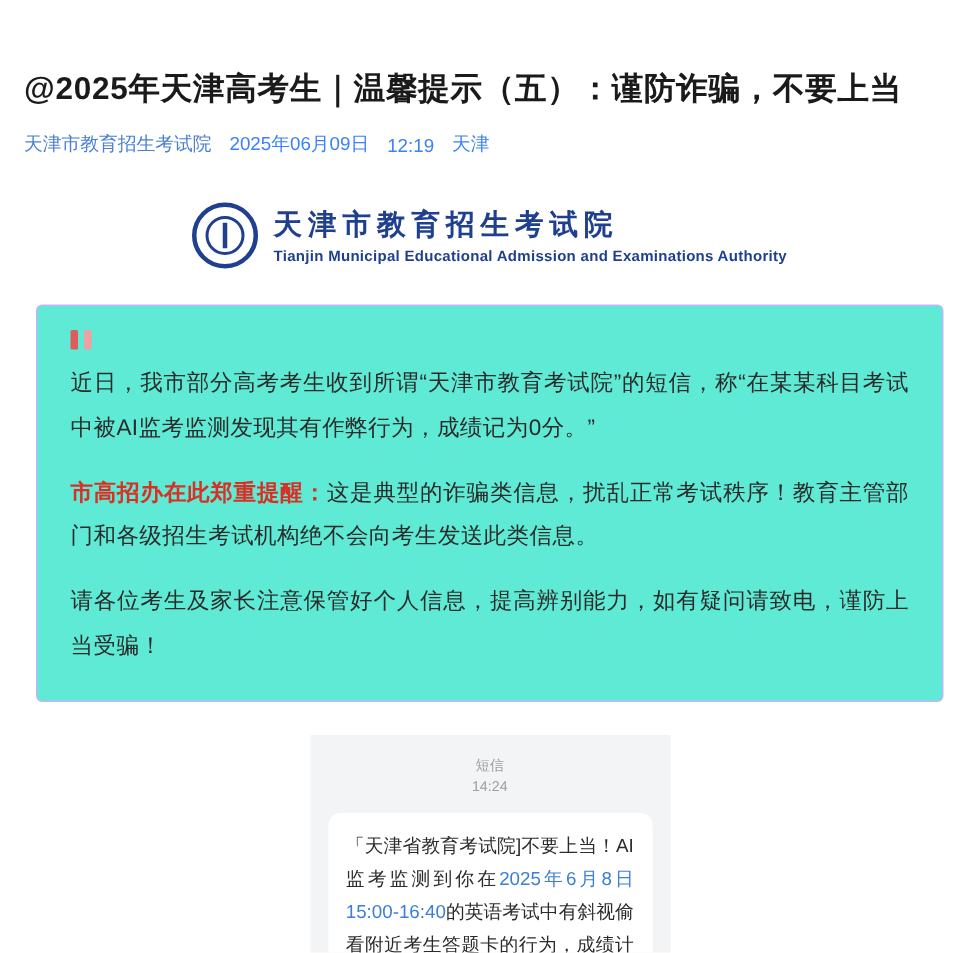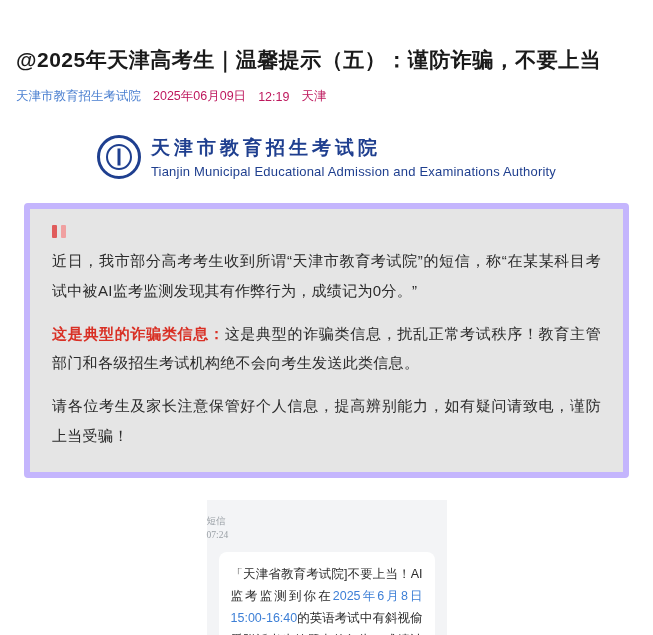--- a/index.html
+++ b/index.html
@@ -37,21 +37,21 @@
     gap: 12px;
     padding-top: 14px;
     padding-left: 2px;
     font-size: 12.5px;
   }
   .meta-source {
     color: #4a7fd0;
     cursor: pointer;
   }
   .meta-date, .meta-time, .meta-loc {
-    color: #be185d;
+    color: #3b82f6;
   }
   .logo-block {
     display: flex;
     justify-content: center;
     align-items: center;
     margin-top: 30px;
     gap: 10px;
   }
   .logo-seal {
     width: 44px;
@@ -90,31 +90,32 @@
     gap: 3px;
   }
   .logo-cn {
     font-family: "DejaVu Serif", "Liberation Serif", serif;
     font-weight: bold;
     font-size: 19px;
     letter-spacing: 4px;
     color: #1f3f8f;
   }
   .logo-en {
-    font-size: 13px;
+    font-size: 10px;
     letter-spacing: 0.2px;
     color: #1f3f8f;
+    font-weight: bold;
   }
   .quote-card {
     margin-top: 24px;
     margin-left: 10px;
     margin-right: 10px;
-    border: 6px solid #c4b5fd;
+    border: 1px solid #c4b5fd;
     border-radius: 4px;
-    background: #e5e5e5;
+    background: #5eead4;
     padding: 16px 22px 22px 22px;
     box-sizing: border-box;
   }
   .quote-mark {
     display: flex;
     gap: 4px;
     margin-bottom: 8px;
   }
   .quote-mark span {
     display: block;
@@ -145,25 +146,25 @@
     margin-top: 22px;
   }
   .sms-card {
     width: 240px;
     background: #f3f4f6;
     padding: 10px 0 0 0;
     box-sizing: border-box;
     position: relative;
   }
   .sms-header {
+    text-align: center;
     color: #9aa0a6;
     font-size: 9.5px;
     line-height: 1.5;
     padding: 4px 0 10px 0;
-    font-family: Liberation Serif, serif;
   }
   .sms-bubble {
     margin: 0 12px 10px 12px;
     background: #ffffff;
     border-radius: 8px;
     padding: 12px 12px;
     font-size: 12.5px;
     line-height: 1.75;
     color: #2b2b2b;
     text-align: justify;
@@ -195,30 +196,30 @@
     </div>
   </div>
 
   <div class="quote-card">
     <div class="quote-mark">
       <span></span>
         <span></span>
     </div>
     <p class="para">近日，我市部分高考考生收到所谓“天津市教育考试院”的短信，称“在某某科目考试中被AI监考监测发现其有作弊行为，成绩记为0分。”</p>
     <p class="para">
-      <span class="warn-label">这是典型的诈骗类信息：</span><span>这是典型的诈骗类信息，扰乱正常考试秩序！教育主管部门和各级招生考试机构绝不会向考生发送此类信息。</span>
+      <span class="warn-label">市高招办在此郑重提醒：</span><span>这是典型的诈骗类信息，扰乱正常考试秩序！教育主管部门和各级招生考试机构绝不会向考生发送此类信息。</span>
     </p>
     <p class="para">请各位考生及家长注意保管好个人信息，提高辨别能力，如有疑问请致电，谨防上当受骗！</p>
   </div>
 
   <div class="sms-wrap">
     <div class="sms-card">
       <div class="sms-header">
         <div>短信</div>
-        <div>07:24</div>
+        <div>14:24</div>
       </div>
       <div class="sms-bubble">
         <span>「天津省教育考试院]不要上当！AI监考监测到你在</span><span class="hl">2025年6月8日15:00-16:40</span><span>的英语考试中有斜视偷看附近考生答题卡的行为，成绩计为0分，请认真对待后续考试，如有疑问请致电。</span>
       </div>
 
     </div>
   </div>
 
 </div>
 

